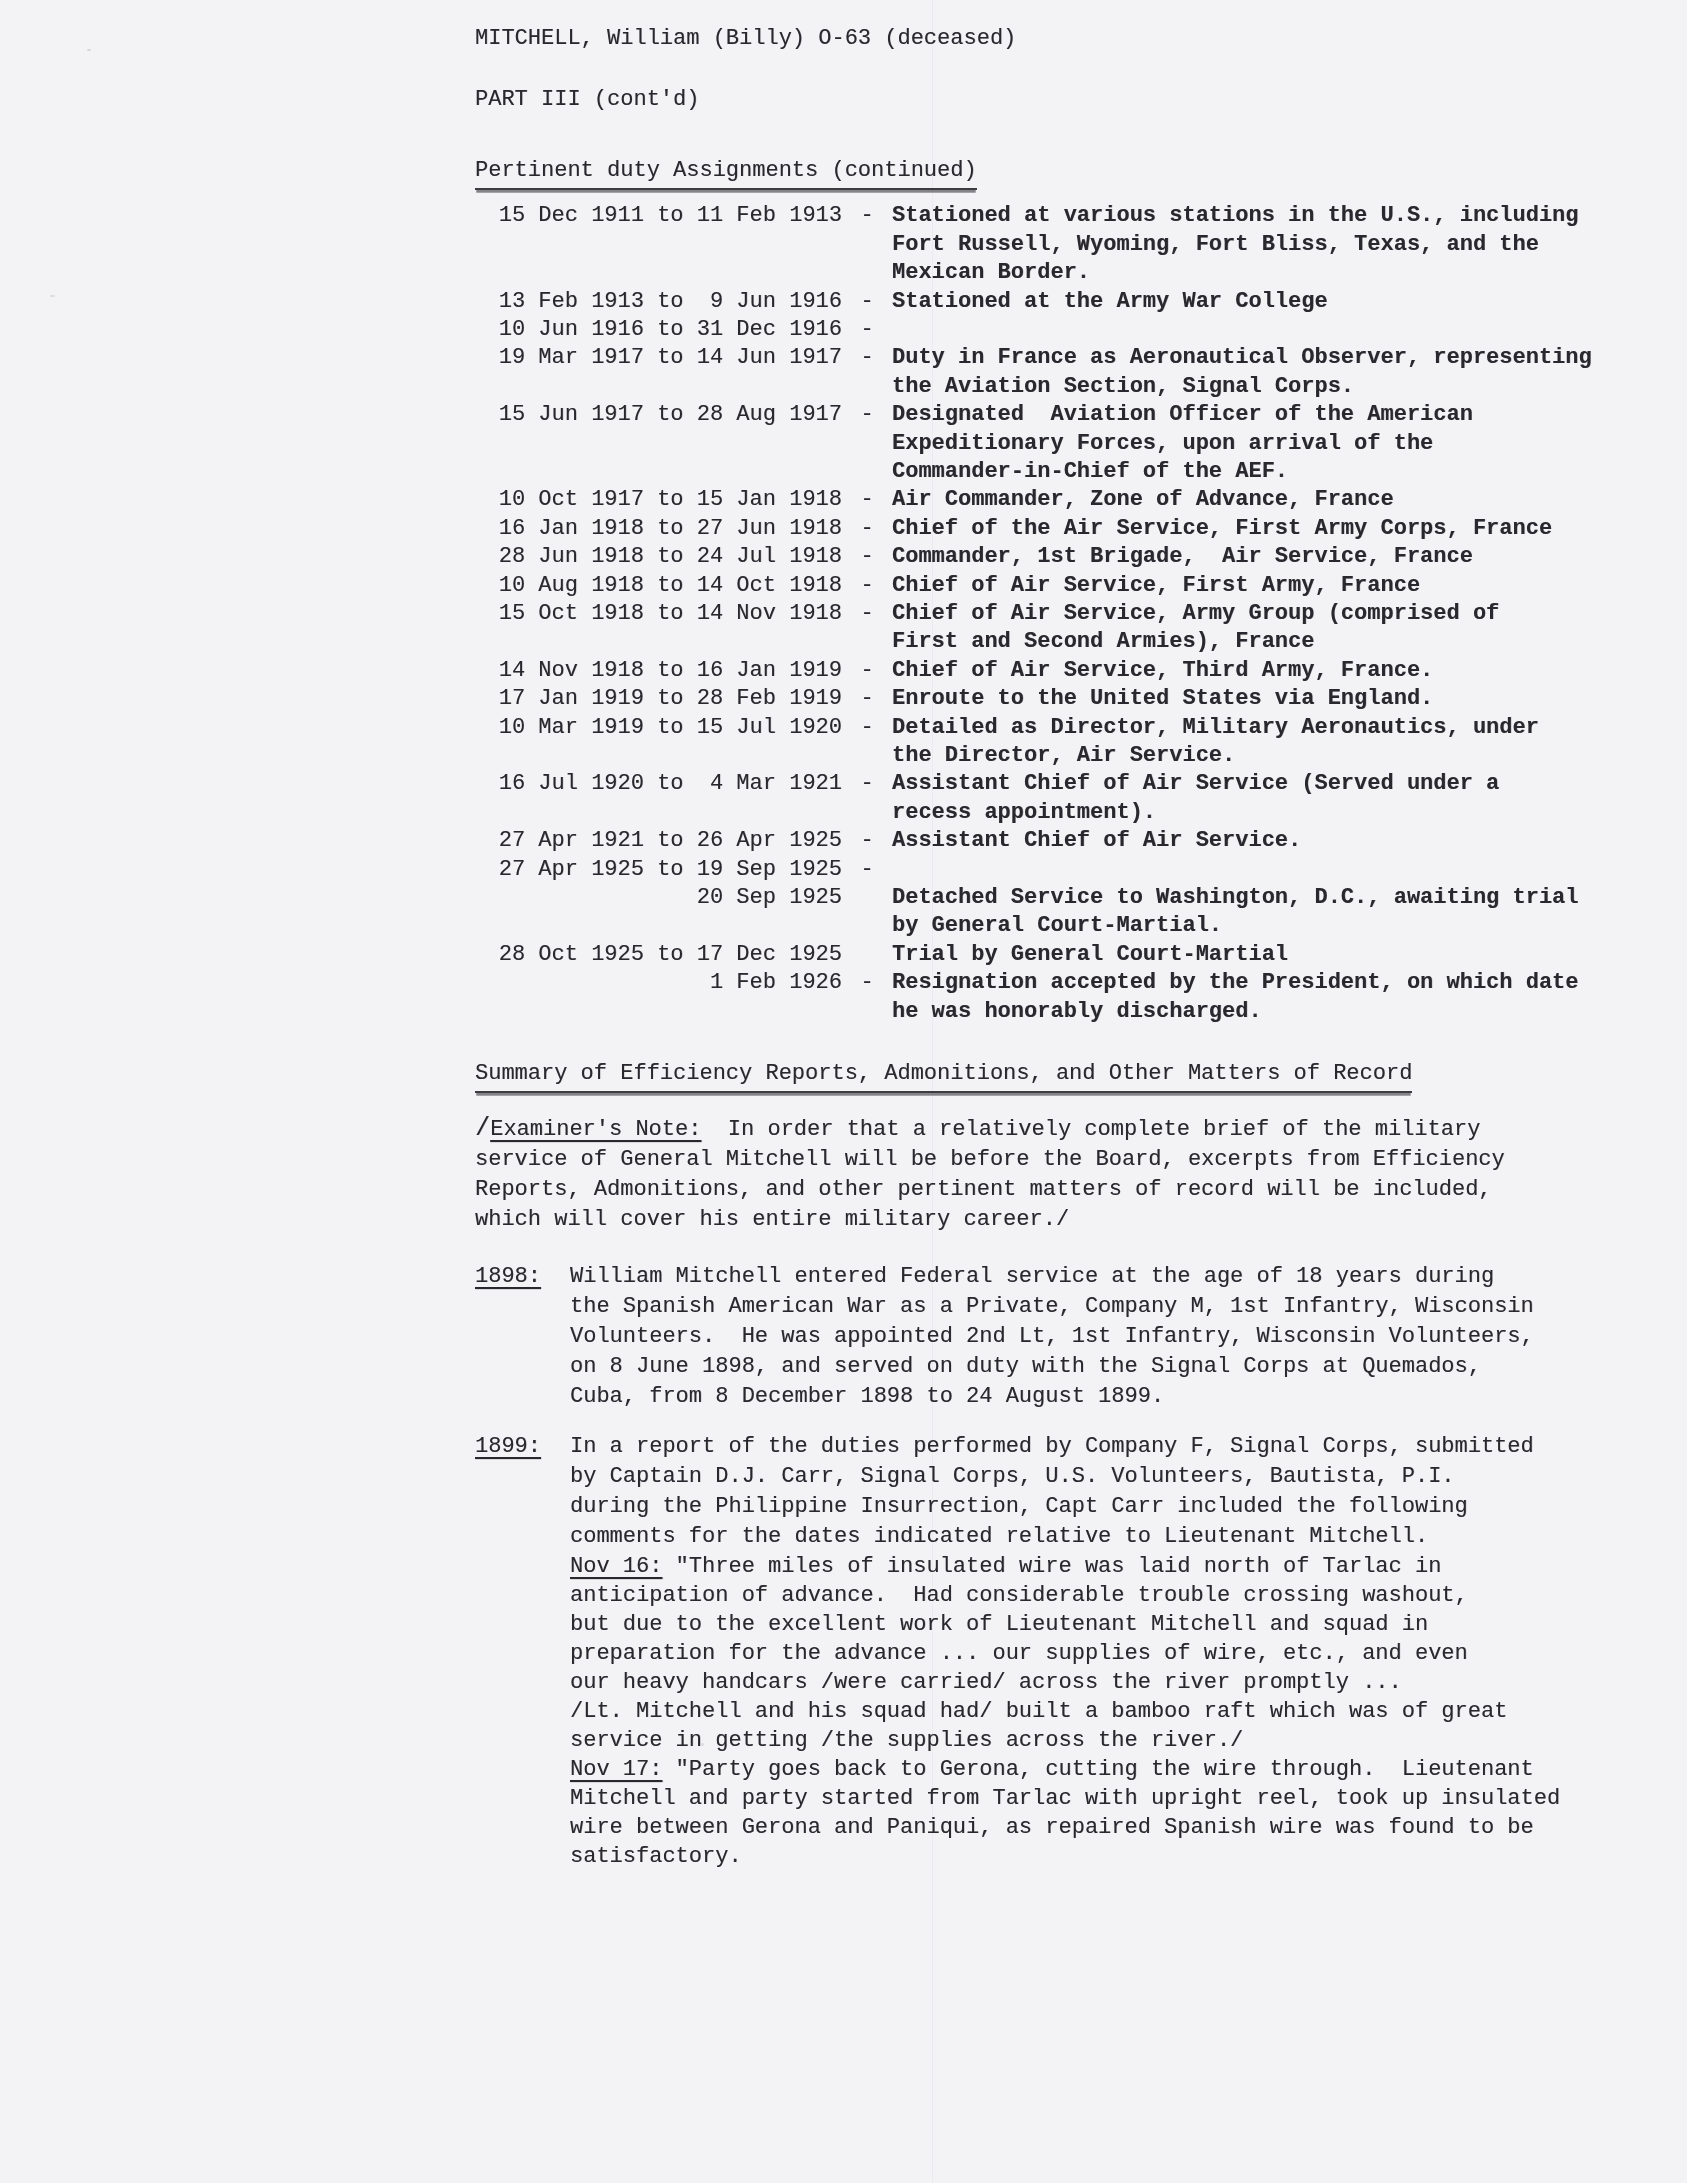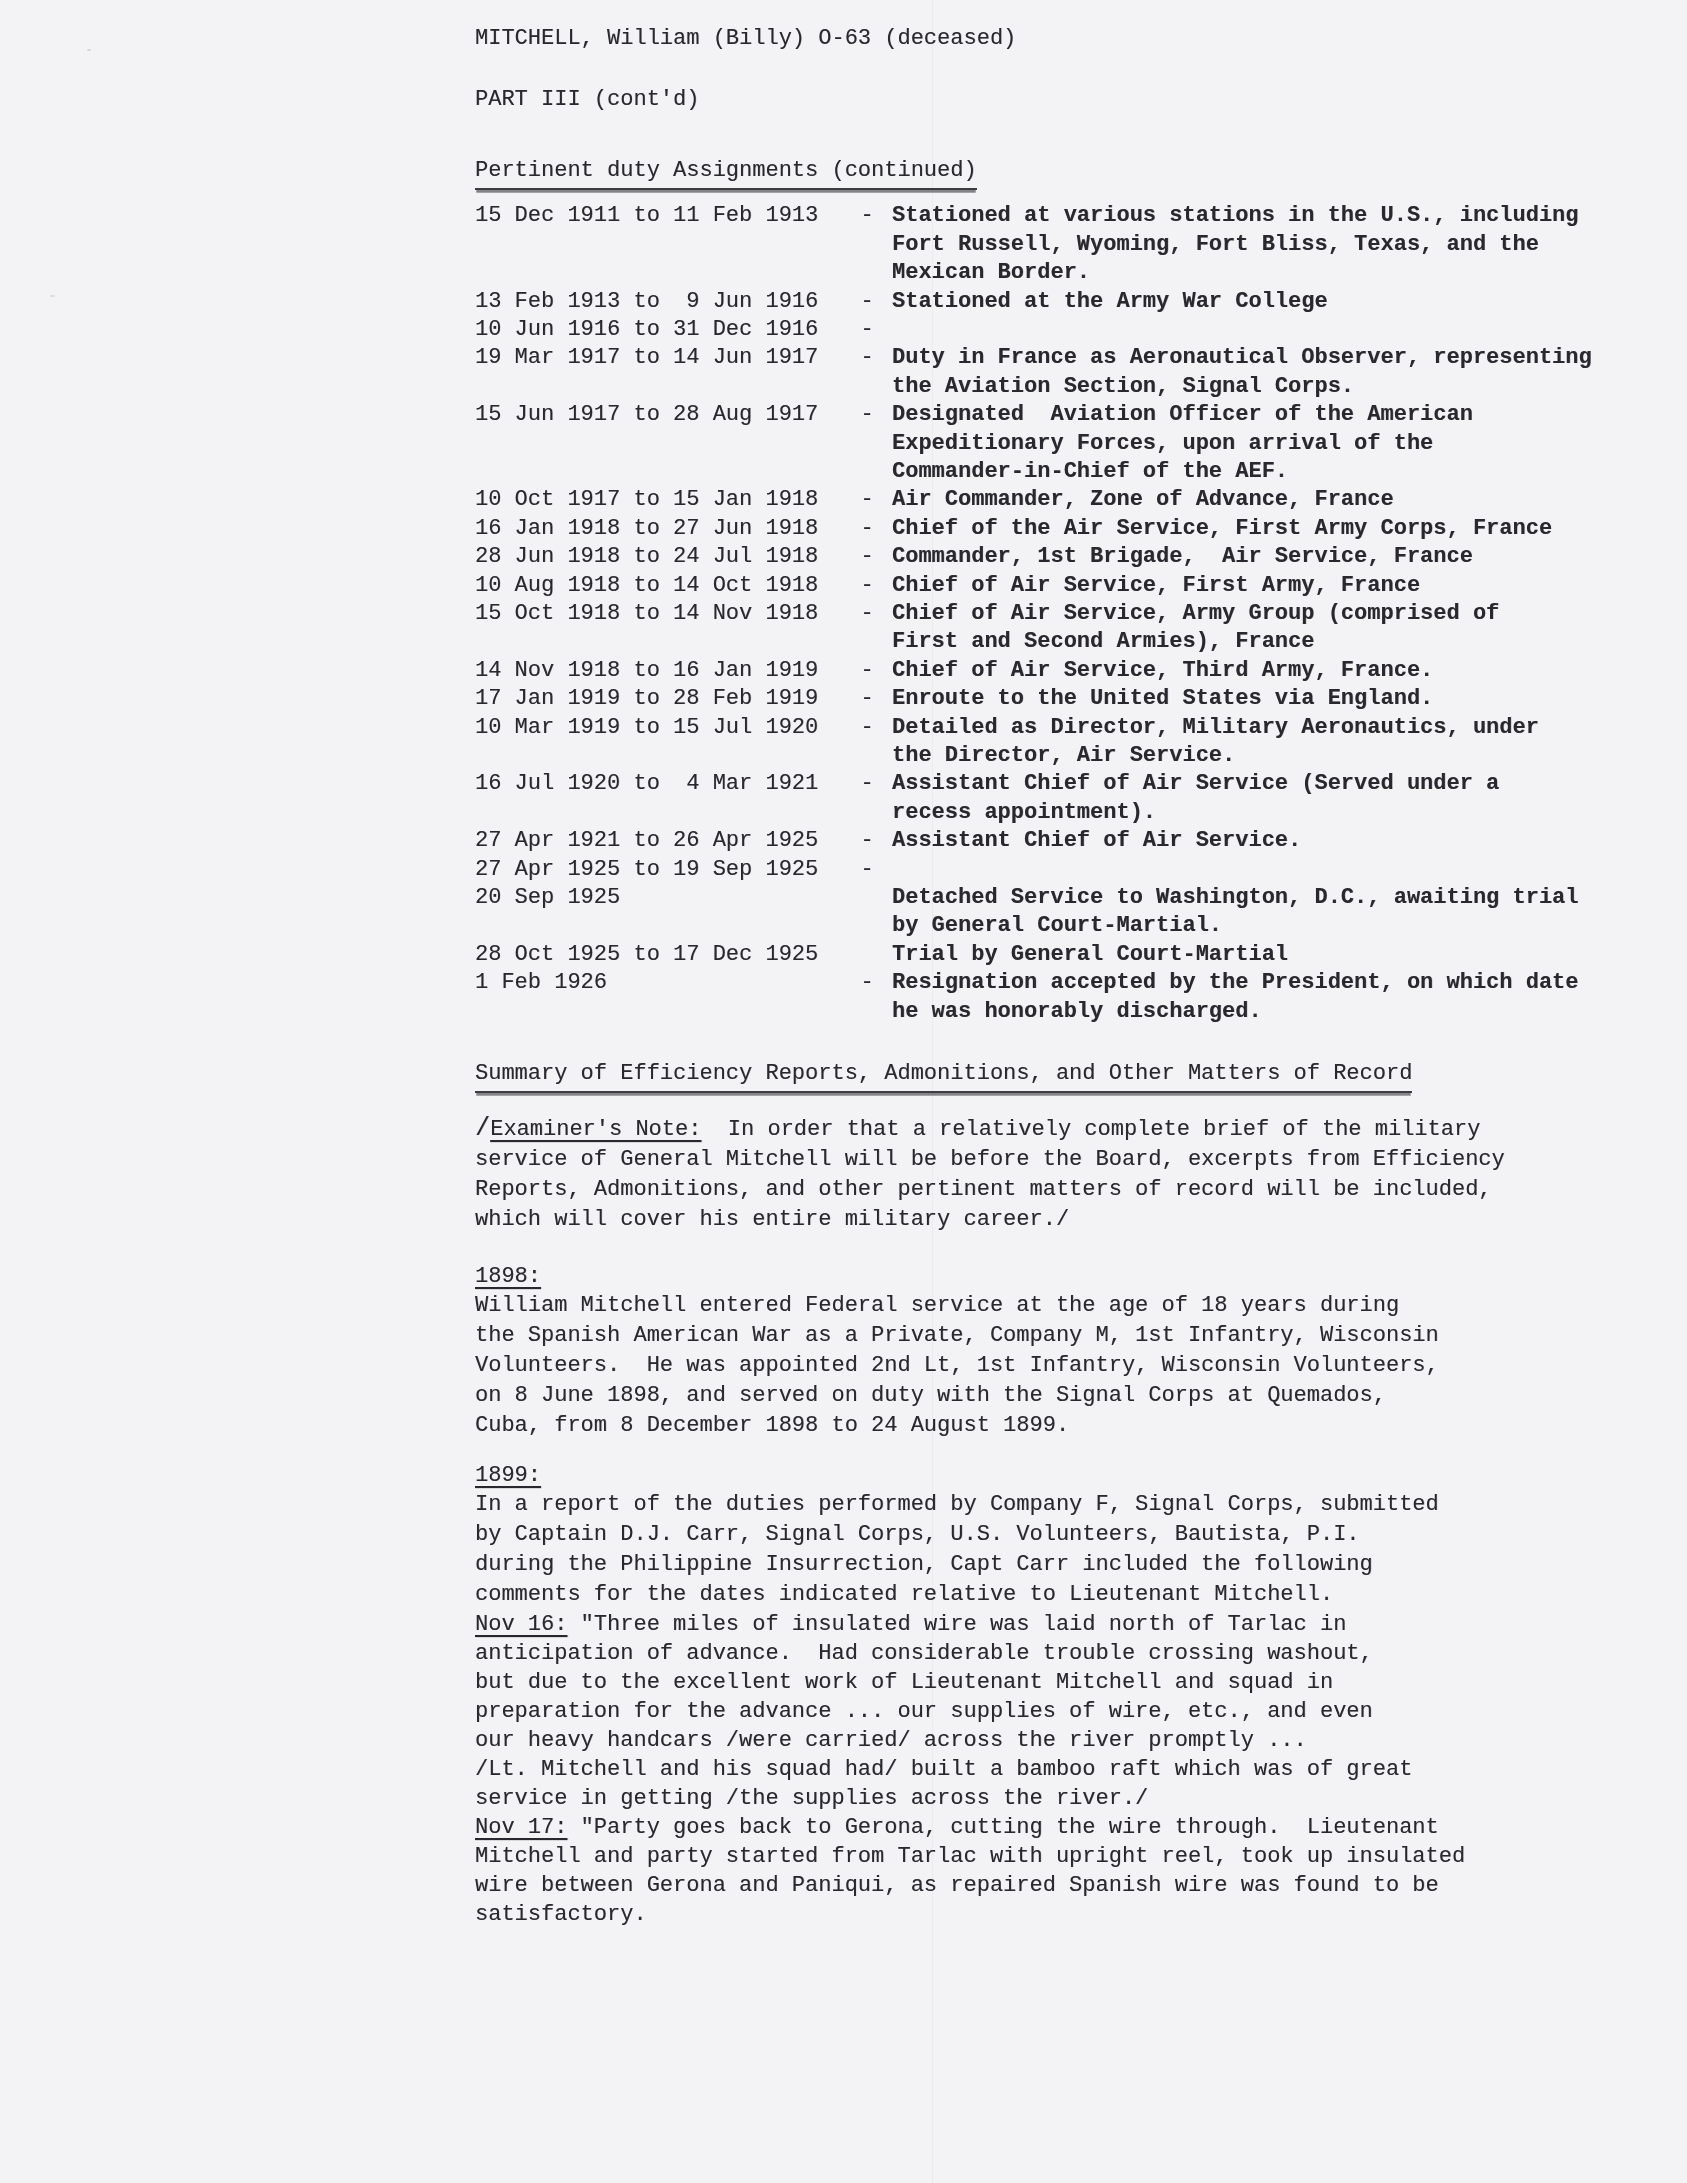--- a/index.html
+++ b/index.html
@@ -29,28 +29,28 @@
   .heading > span{
     display:inline-block;
     border-bottom:2px solid rgba(40,40,46,0.9);
     box-shadow:0 4px 0 -1.3px rgba(40,40,46,0.55);
     padding-bottom:3.3px;
   }
   .heading2{margin-top:33px;}
 
   .assignments{margin-left:475px;margin-top:12px;line-height:28.4px;}
   .arow{display:flex;align-items:flex-start;}
-  .a-date{width:367px;text-align:left;white-space:pre;flex:none;}
+  .a-date{width:367px;text-align:right;white-space:pre;flex:none;}
   .a-sep{width:50px;text-align:center;white-space:pre;flex:none;}
   .a-desc{flex:1;white-space:pre-wrap;max-width:728px;font-weight:bold;}
 
   .note{margin-left:475px;margin-top:21px;white-space:pre-wrap;line-height:30px;}
   .bracket{font-size:1.15em;}
 
-  .entry{display:flex;margin-left:475px;align-items:flex-start;flex-direction:column;}
+  .entry{display:flex;margin-left:475px;align-items:flex-start;}
   .entry1898{margin-top:26.5px;}
   .entry1899{margin-top:20px;}
   .entry-label{width:95px;flex:none;white-space:pre;}
   .entry-body{flex:1;}
   .para{white-space:pre-wrap;line-height:30px;}
   .quote{white-space:pre-wrap;line-height:29px;}
 
   .u{text-decoration:underline;text-decoration-thickness:2px;text-underline-offset:4.6px;}
 </style>
 </head>

